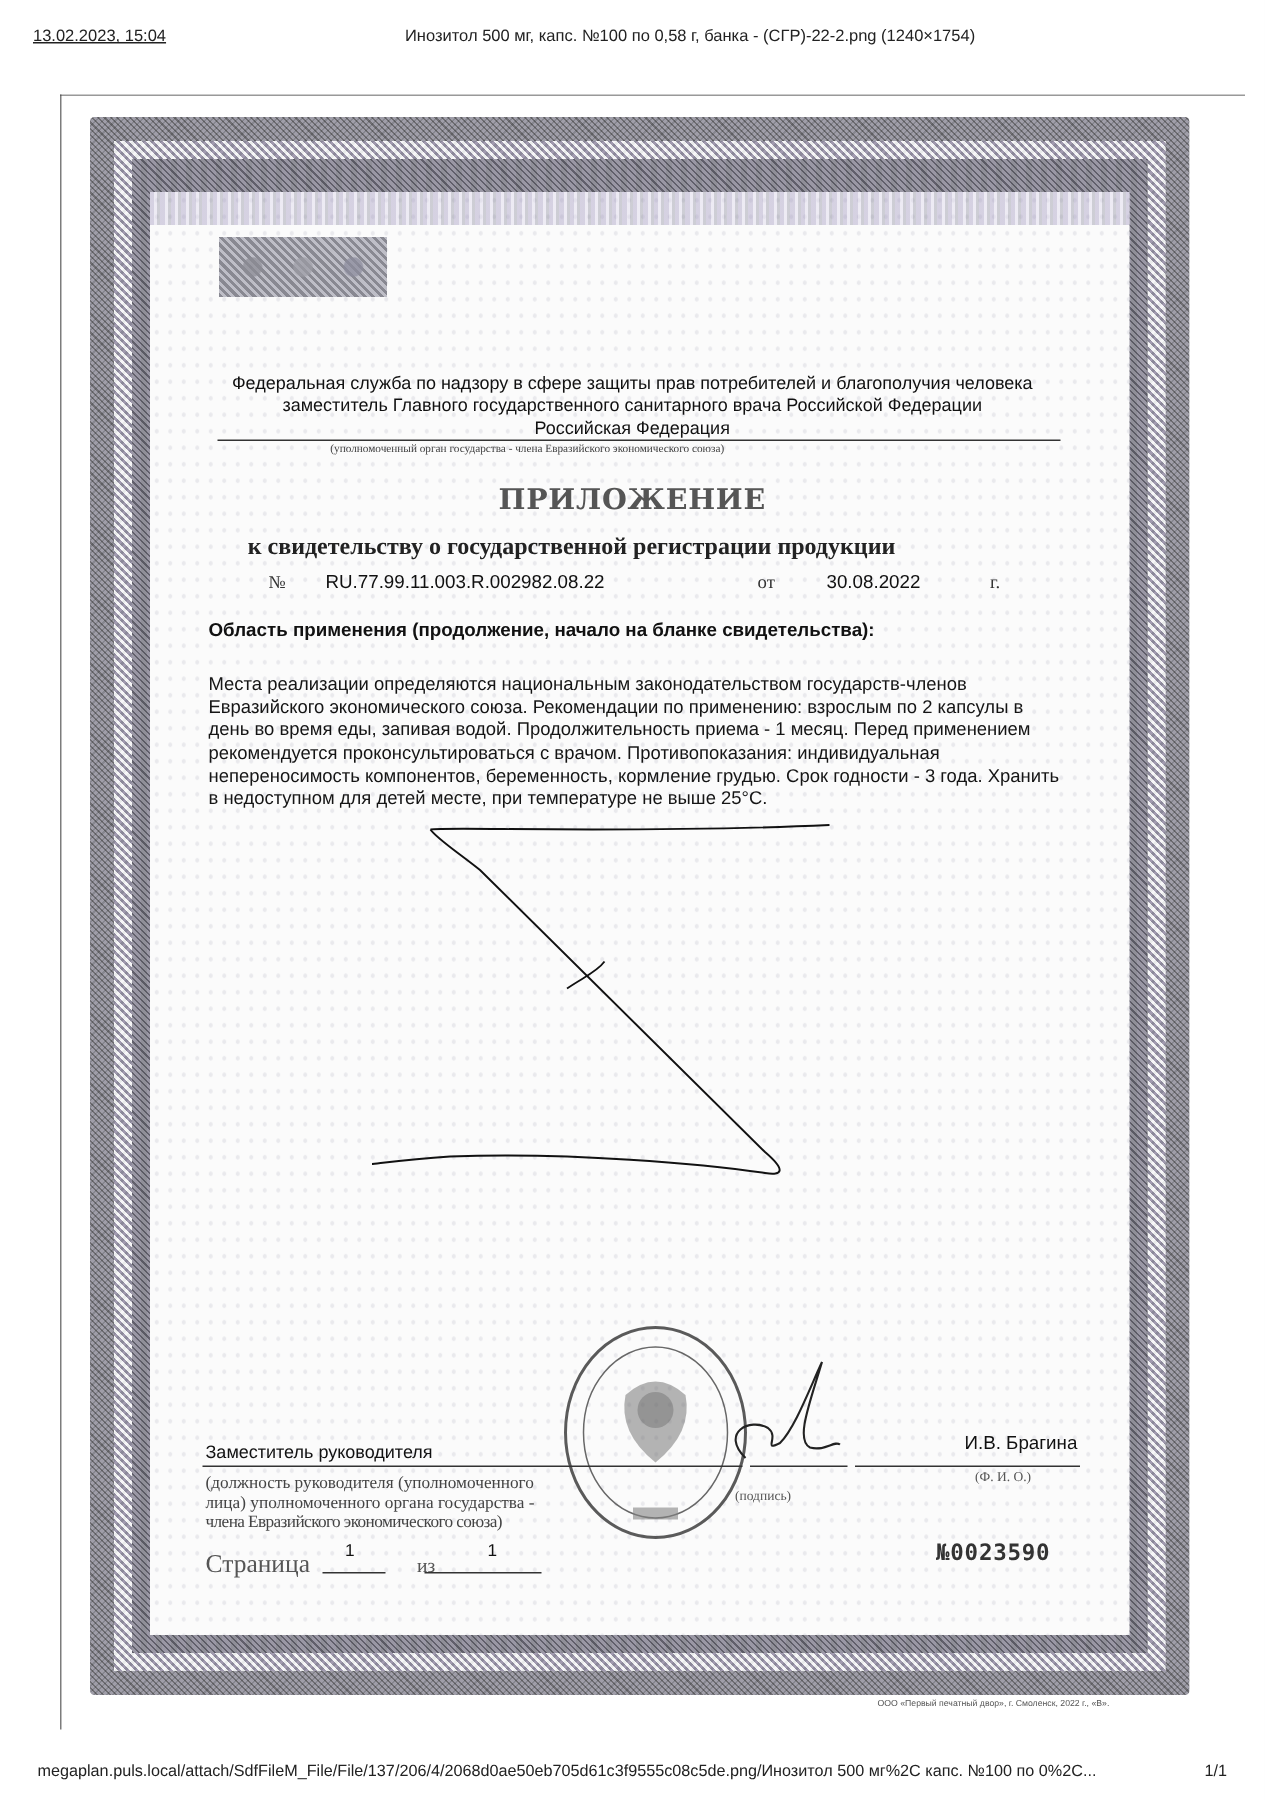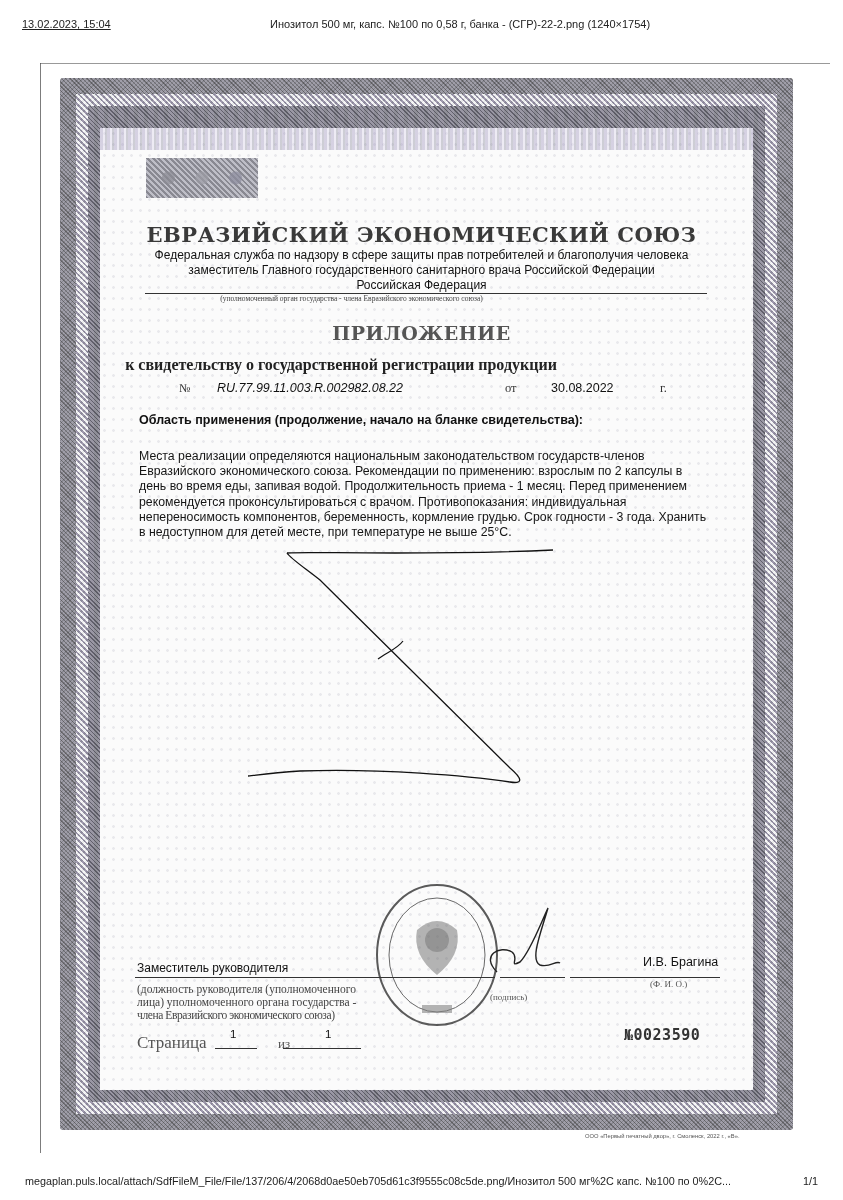--- a/index.html
+++ b/index.html
@@ -59,25 +59,25 @@
   .authority-line.l1 { top:248px; }
   .authority-line.l2 { top:263px; }
   .authority-line.l3 { top:278px; }
   .authority-rule { position:absolute; left:145px; top:293px; width:562px; height:1px; background:#333; }
   .authority-caption { position:absolute; top:294px; left:0; width:703px; text-align:center;
     font-family:"Liberation Serif", serif; font-size:7.5px; color:#444; }
 
   .annex-title { position:absolute; top:322px; left:0; width:843px; text-align:center;
     font-family:"DejaVu Serif", serif; font-weight:bold; font-size:19px; color:#555; letter-spacing:.5px; }
   .annex-subtitle { position:absolute; top:356px; left:0; width:682px; text-align:center;
-    font-family:"Liberation Serif", serif; font-weight:bold; font-size:16px; color:#222; }
+    font-family:"Liberation Serif", serif; font-weight:bold; font-size:16px; color:#222;padding-left:40px; }
 
   .reg-row { position:absolute; top:381px; left:0; width:843px; height:18px; font-size:12.5px; }
   .reg-row .no-sign { position:absolute; left:179px; font-family:"Liberation Serif", serif; font-size:12px; color:#333; }
-  .reg-row .reg-number { position:absolute; left:217px; color:#111;font-style:italic; }
+  .reg-row .reg-number { position:absolute; left:217px; color:#111; }
   .reg-row .from-label { position:absolute; left:505px; font-family:"Liberation Serif", serif; color:#333; }
   .reg-row .reg-date { position:absolute; left:551px; color:#111; }
   .reg-row .year-suffix { position:absolute; left:660px; font-family:"Liberation Serif", serif; color:#333; }
 
   .scope-heading { position:absolute; top:413px; left:139px; font-size:12.5px; font-weight:bold; color:#111; }
   .scope-body { position:absolute; top:449px; left:139px; width:590px; font-size:12.3px; line-height:15.2px; color:#151515; }
   .scope-body div { white-space:nowrap; }
 
   .z-line-svg { position:absolute; left:0; top:0; width:843px; height:1200px; pointer-events:none; }
 
@@ -118,21 +118,20 @@
 <div class="page-frame-line-left"></div>
 
 <div class="border-outer"></div>
 <div class="border-band"></div>
 <div class="border-inner-dark"></div>
 <div class="paper"></div>
 <div class="paper-top-strip"></div>
 <div class="emblem-block"></div>
 
 <div class="doc">
-  <div class="union-title">ЕВРАЗИЙСКИЙ ЭКОНОМИЧЕСКИЙ СОЮЗ</div>
   <div class="authority-line l1">Федеральная служба по надзору в сфере защиты прав потребителей и благополучия человека</div>
   <div class="authority-line l2">заместитель Главного государственного санитарного врача Российской Федерации</div>
   <div class="authority-line l3">Российская Федерация</div>
   <div class="authority-rule"></div>
   <div class="authority-caption">(уполномоченный орган государства - члена Евразийского экономического союза)</div>
 
   <div class="annex-title">ПРИЛОЖЕНИЕ</div>
   <div class="annex-subtitle">к свидетельству о государственной регистрации продукции</div>
 
   <div class="reg-row">

